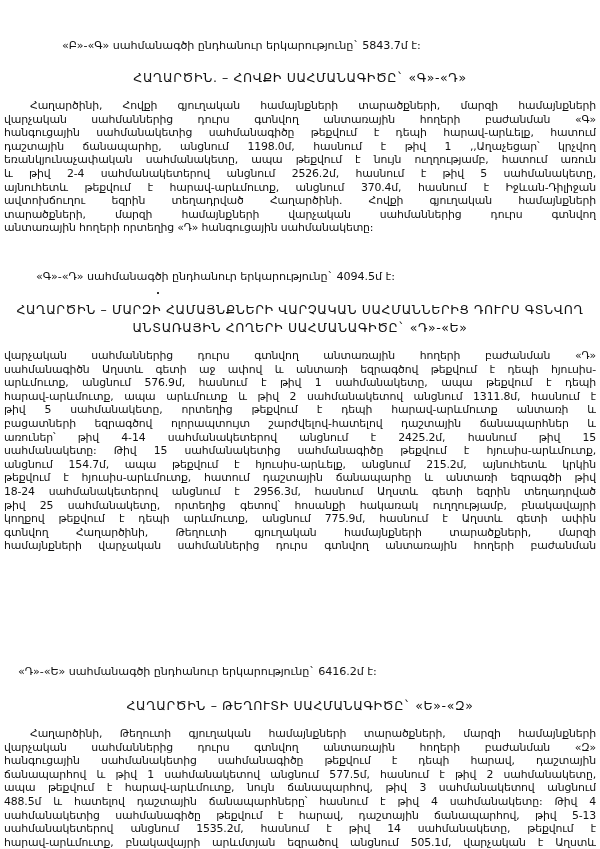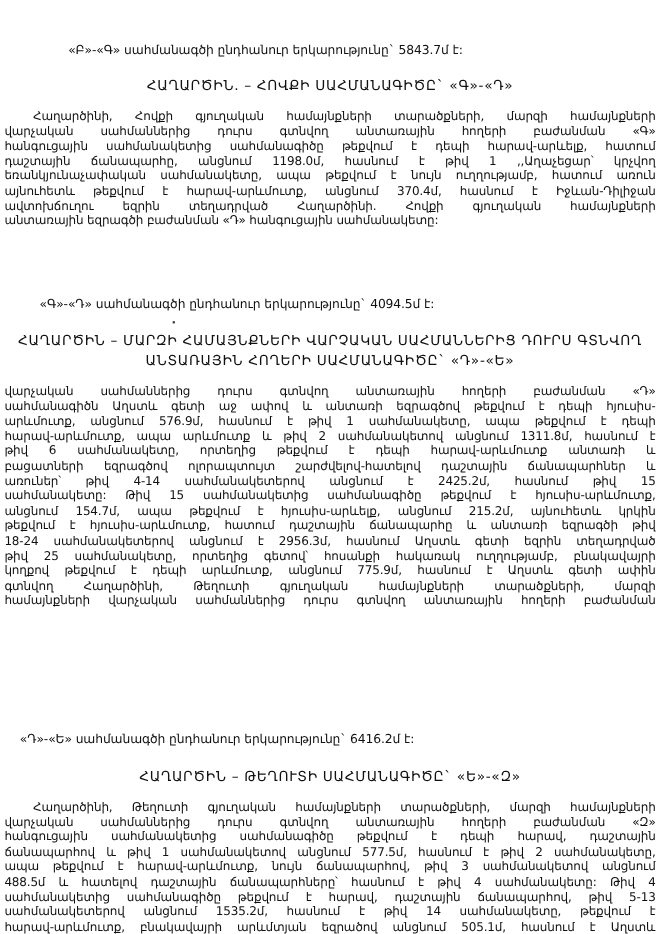--- a/index.html
+++ b/index.html
@@ -33,36 +33,38 @@
 
   <div class="summary" style="left:62px; top:2px;">«Բ»-«Գ» սահմանագծի ընդհանուր երկարությունը` 5843.7մ է:</div>
 
   <div class="heading" style="top:33px;">ՀԱՂԱՐԾԻՆ. – ՀՈՎՔԻ   ՍԱՀՄԱՆԱԳԻԾԸ`  «Գ»-«Դ»</div>
   <div class="para" style="top:62px;">
     <span class="line first">Հաղարծինի, Հովքի գյուղական համայնքների տարածքների, մարզի համայնքների</span>
     <span class="line">վարչական սահմաններից դուրս գտնվող անտառային հողերի բաժանման «Գ»</span>
     <span class="line">հանգուցային սահմանակետից սահմանագիծը թեքվում է դեպի հարավ-արևելք, հատում</span>
     <span class="line">դաշտային ճանապարհը, անցնում 1198.0մ, հասնում է թիվ 1 ,,Աղաչեցար՝ կրչվող</span>
     <span class="line">եռանկյունաչափական սահմանակետը, ապա թեքվում է նույն ուղղությամբ, հատում առուն</span>
+    <span class="line">և թիվ 2-4 սահմանակետերով անցնում 2526.2մ, հասնում է թիվ 5 սահմանակետը,</span>
     <span class="line">այնուհետև թեքվում է հարավ-արևմուտք, անցնում 370.4մ, հասնում է Իջևան-Դիլիջան</span>
     <span class="line">ավտոխճուղու եզրին տեղադրված Հաղարծինի. Հովքի գյուղական համայնքների</span>
-    <span class="line last">անտառային եզրագծի բաժանման «Դ» հանգուցային սահմանակետը:</span>
+    <span class="line">տարածքների, մարզի համայնքների վարչական սահմաններից դուրս գտնվող</span>
+    <span class="line last">անտառային հողերի որտեղից «Դ» հանգուցային սահմանակետը:</span>
   </div>
   <div class="summary" style="left:36px; top:233px;">«Գ»-«Դ» սահմանագծի ընդհանուր երկարությունը`  4094.5մ է:</div>
 
   <div class="speck"></div>
 
   <div class="heading" style="top:283px;">ԱՆՏԱՌԱՅԻՆ ՀՈՂԵՐԻ  ՍԱՀՄԱՆԱԳԻԾԸ`  «Դ»-«Ե»</div>
   <div class="heading" style="top:265px;">ՀԱՂԱՐԾԻՆ  – ՄԱՐԶԻ ՀԱՄԱՅՆՔՆԵՐԻ ՎԱՐՉԱԿԱՆ ՍԱՀՄԱՆՆԵՐԻՑ ԴՈՒՐՍ ԳՏՆՎՈՂ</div>
   <div class="para" style="top:312px;">
     <span class="line">վարչական սահմաններից դուրս գտնվող անտառային հողերի բաժանման «Դ»</span>
     <span class="line">սահմանագիծն Աղստև գետի աջ ափով և անտառի եզրագծով թեքվում է դեպի հյուսիս-</span>
     <span class="line">արևմուտք, անցնում 576.9մ, հասնում է թիվ 1 սահմանակետը, ապա թեքվում է դեպի</span>
     <span class="line">հարավ-արևմուտք, ապա արևմուտք և թիվ 2 սահմանակետով անցնում 1311.8մ, հասնում է</span>
-    <span class="line">թիվ 6 սահմանակետը, որտեղից թեքվում է դեպի հարավ-արևմուտք անտառի և</span>
+    <span class="line">թիվ 5 սահմանակետը, որտեղից թեքվում է դեպի հարավ-արևմուտք անտառի և</span>
     <span class="line">բացատների եզրագծով ոլորապտույտ շարժվելով-հատելով դաշտային ճանապարհներ և</span>
     <span class="line">առուներ՝ թիվ 4-14 սահմանակետերով անցնում է 2425.2մ, հասնում թիվ 15</span>
     <span class="line">սահմանակետը: Թիվ 15 սահմանակետից սահմանագիծը թեքվում է հյուսիս-արևմուտք,</span>
     <span class="line">անցնում 154.7մ, ապա թեքվում է հյուսիս-արևելք, անցնում 215.2մ, այնուհետև կրկին</span>
     <span class="line">թեքվում է հյուսիս-արևմուտք, հատում դաշտային ճանապարհը և անտառի եզրագծի թիվ</span>
     <span class="line">18-24 սահմանակետերով անցնում է 2956.3մ, հասնում Աղստև գետի եզրին տեղադրված</span>
     <span class="line">թիվ 25 սահմանակետը, որտեղից գետով՝ հոսանքի հակառակ ուղղությամբ, բնակավայրի</span>
     <span class="line">կողքով թեքվում է դեպի արևմուտք, անցնում 775.9մ, հասնում է Աղստև գետի ափին</span>
     <span class="line">գտնվող Հաղարծինի, Թեղուտի գյուղական համայնքների տարածքների, մարզի</span>
     <span class="line">համայնքների վարչական սահմաններից դուրս գտնվող անտառային հողերի բաժանման</span>
@@ -72,16 +74,16 @@
   <div class="heading" style="top:661px;">ՀԱՂԱՐԾԻՆ  – ԹԵՂՈՒՏԻ ՍԱՀՄԱՆԱԳԻԾԸ`  «Ե»-«Զ»</div>
   <div class="para" style="top:690px;">
     <span class="line first">Հաղարծինի, Թեղուտի գյուղական համայնքների տարածքների, մարզի համայնքների</span>
     <span class="line">վարչական սահմաններից դուրս գտնվող անտառային հողերի բաժանման «Զ»</span>
     <span class="line">հանգուցային սահմանակետից սահմանագիծը թեքվում է դեպի հարավ, դաշտային</span>
     <span class="line">ճանապարհով և թիվ 1 սահմանակետով անցնում 577.5մ, հասնում է թիվ 2 սահմանակետը,</span>
     <span class="line">ապա թեքվում է հարավ-արևմուտք, նույն ճանապարհով, թիվ 3 սահմանակետով անցնում</span>
     <span class="line">488.5մ և հատելով դաշտային ճանապարհները՝ հասնում է թիվ 4 սահմանակետը: Թիվ 4</span>
     <span class="line">սահմանակետից սահմանագիծը թեքվում է հարավ, դաշտային ճանապարհով, թիվ 5-13</span>
     <span class="line">սահմանակետերով անցնում 1535.2մ, հասնում է թիվ 14 սահմանակետը, թեքվում է</span>
-    <span class="line">հարավ-արևմուտք, բնակավայրի արևմտյան եզրածով անցնում 505.1մ, հասնում է Աղստև</span>
+    <span class="line">հարավ-արևմուտք, բնակավայրի արևմտյան եզրածով անցնում 505.1մ, վարչական է Աղստև</span>
   </div>
 
 </div>
 
 </body></html>

